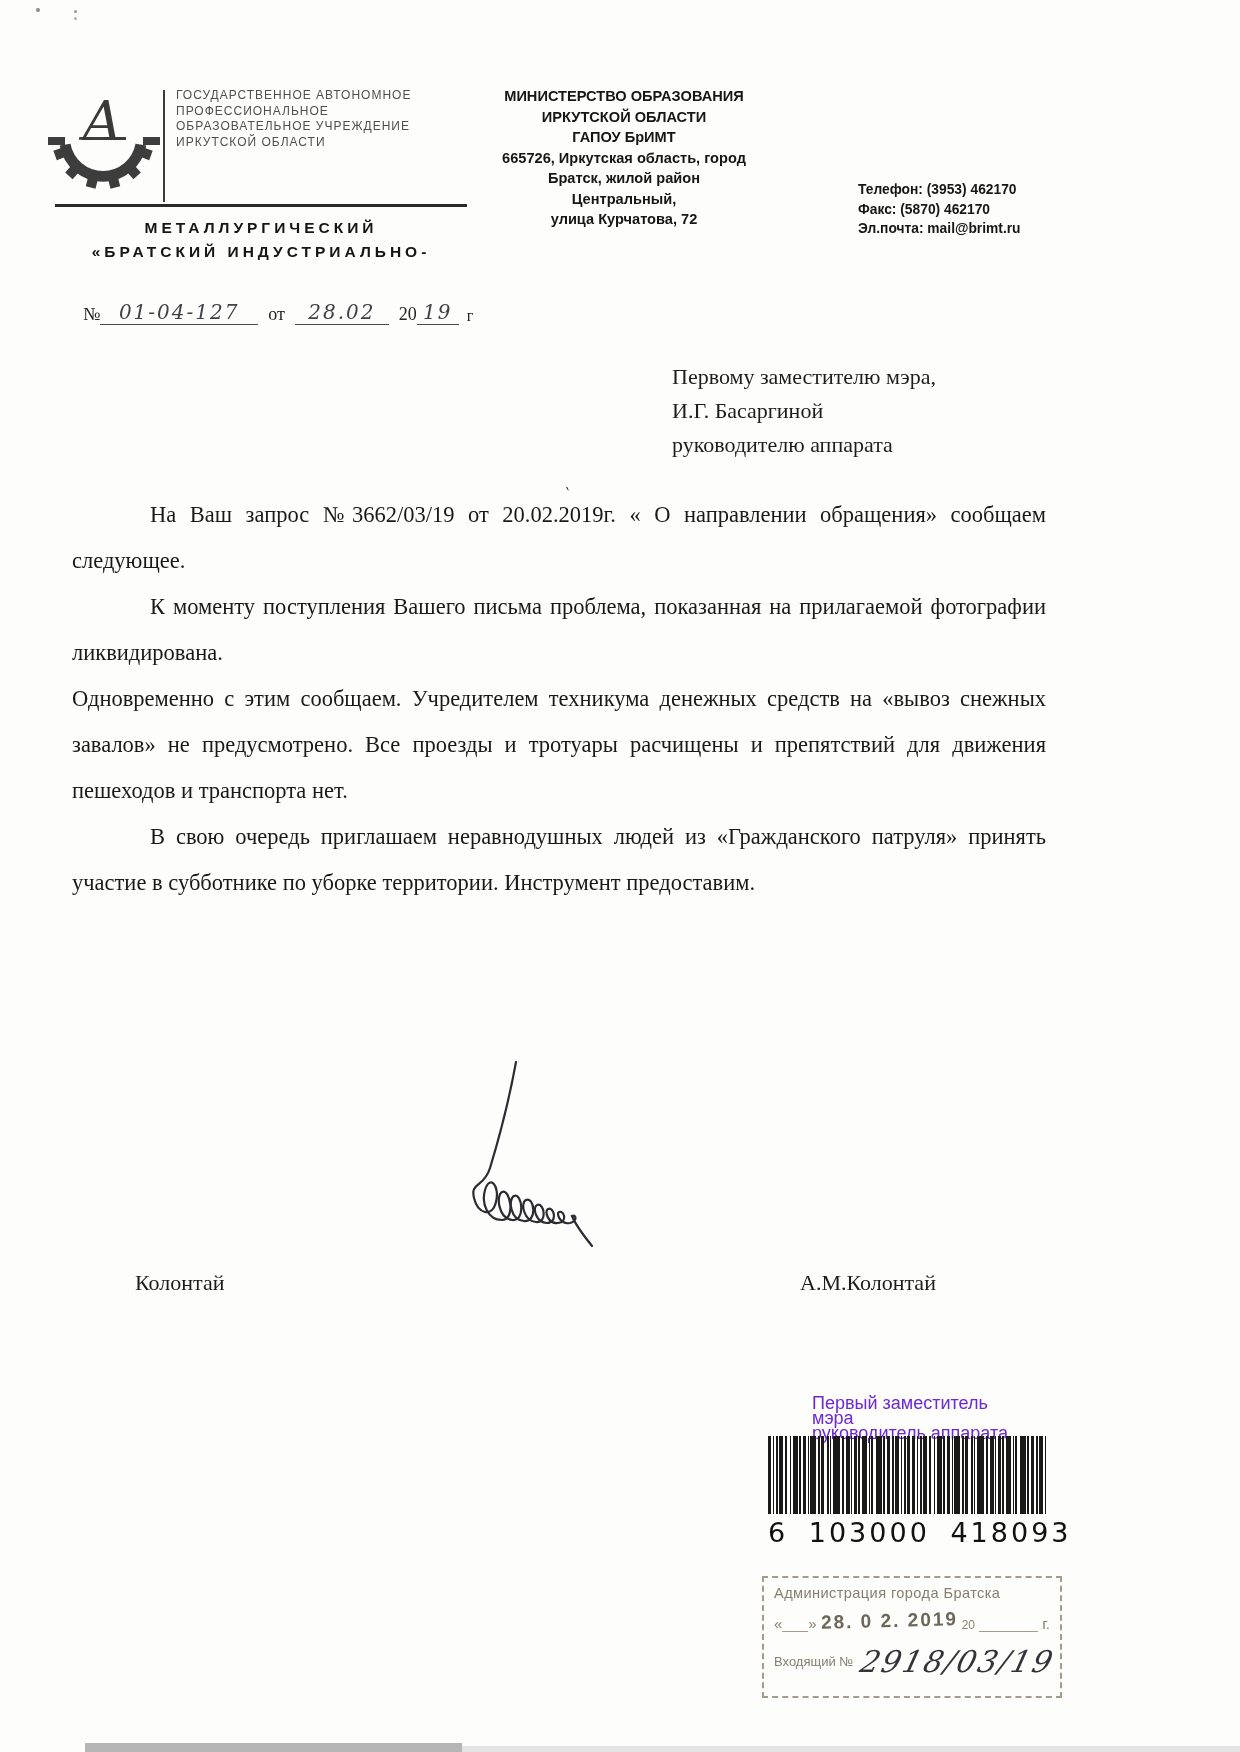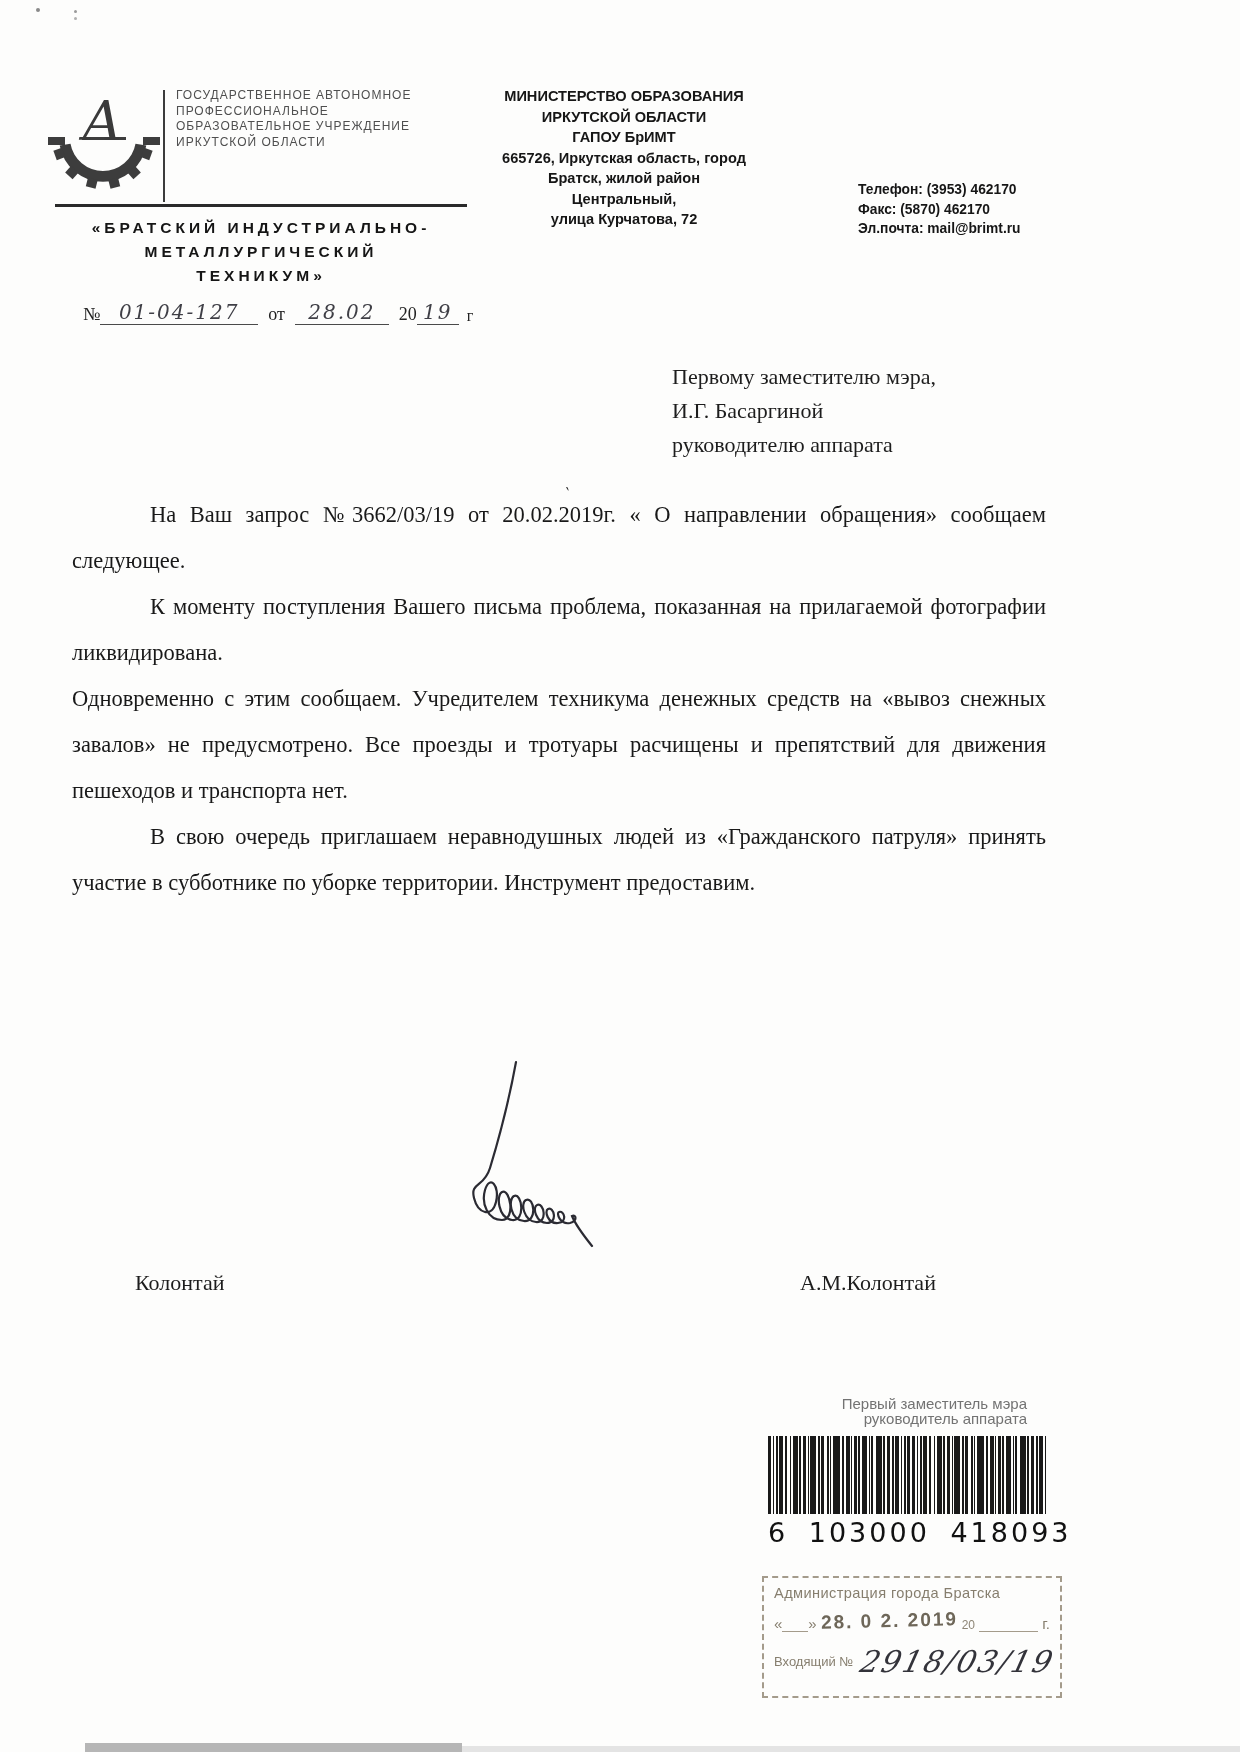--- a/index.html
+++ b/index.html
@@ -38,22 +38,22 @@
   
   .body-text{position:absolute;left:72px;top:492px;width:974px;
     font-size:22.5px;line-height:46px;color:#191919;text-align:justify;text-align-last:left;}
   .body-text p{margin:0;}
   .indent{text-indent:78px;font-family:Liberation Serif, serif;}
   
   .sig-label{position:absolute;left:135px;top:1270px;font-size:22px;color:#1d1d1d;}
   .sig-name{position:absolute;left:800px;top:1270px;font-size:22px;color:#1d1d1d;}
   .autograph{position:absolute;left:440px;top:1040px;}
   
-  .routing-note{position:absolute;left:812px;top:1396px;width:215px;text-align:right;
-    font-family:"Liberation Sans",sans-serif;font-size:15px;line-height:15px;color:#737373;}
+  .routing-note{position:absolute;left:812px;top:1396px;width:215px;text-align:left;
+    font-family:"Liberation Sans",sans-serif;font-size:18px;line-height:15px;color:#6d28d9;}
   .barcode{position:absolute;left:768px;top:1436px;width:278px;}
   .bars{height:78px;display:flex;align-items:stretch;overflow:hidden;}
   .bars div{height:100%;}
   .barcode-number{margin-top:3px;font-family:"DejaVu Sans",sans-serif;font-size:27px;
     color:#111;letter-spacing:3px;word-spacing:9px;white-space:nowrap;}
   
   .stamp{position:absolute;left:762px;top:1576px;width:300px;height:122px;
     border:2px dashed #a49b8b;color:#867e6e;font-family:"Liberation Sans",sans-serif;
     padding:7px 10px 4px 10px;box-sizing:border-box;}
   .stamp-org{font-size:14.6px;letter-spacing:0.4px;}
@@ -119,23 +119,22 @@
   <div class="org-type">
     <div>ГОСУДАРСТВЕННОЕ  АВТОНОМНОЕ</div>
     <div>ПРОФЕССИОНАЛЬНОЕ</div>
     <div>ОБРАЗОВАТЕЛЬНОЕ УЧРЕЖДЕНИЕ</div>
     <div>ИРКУТСКОЙ ОБЛАСТИ</div>
   </div>
 
   <div class="hrule"></div>
 
   <div class="org-name">
+    <div>МЕТАЛЛУРГИЧЕСКИЙ</div>
     <div>«БРАТСКИЙ  ИНДУСТРИАЛЬНО-</div>
-    <div>МЕТАЛЛУРГИЧЕСКИЙ</div>
-    <div>ТЕХНИКУМ»</div>
   </div>
 
   <div class="ministry">
     <div>МИНИСТЕРСТВО ОБРАЗОВАНИЯ</div>
     <div>ИРКУТСКОЙ ОБЛАСТИ</div>
     <div>ГАПОУ БрИМТ</div>
     <div>665726, Иркутская область, город</div>
     <div>Братск, жилой район Центральный,</div>
     <div>улица  Курчатова, 72</div>
   </div>

